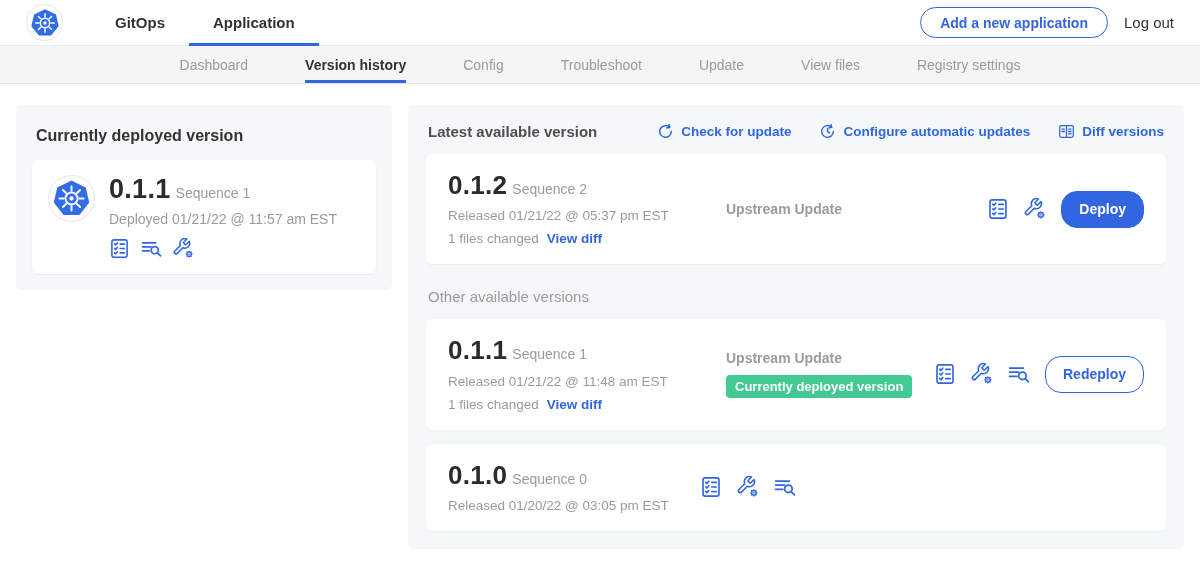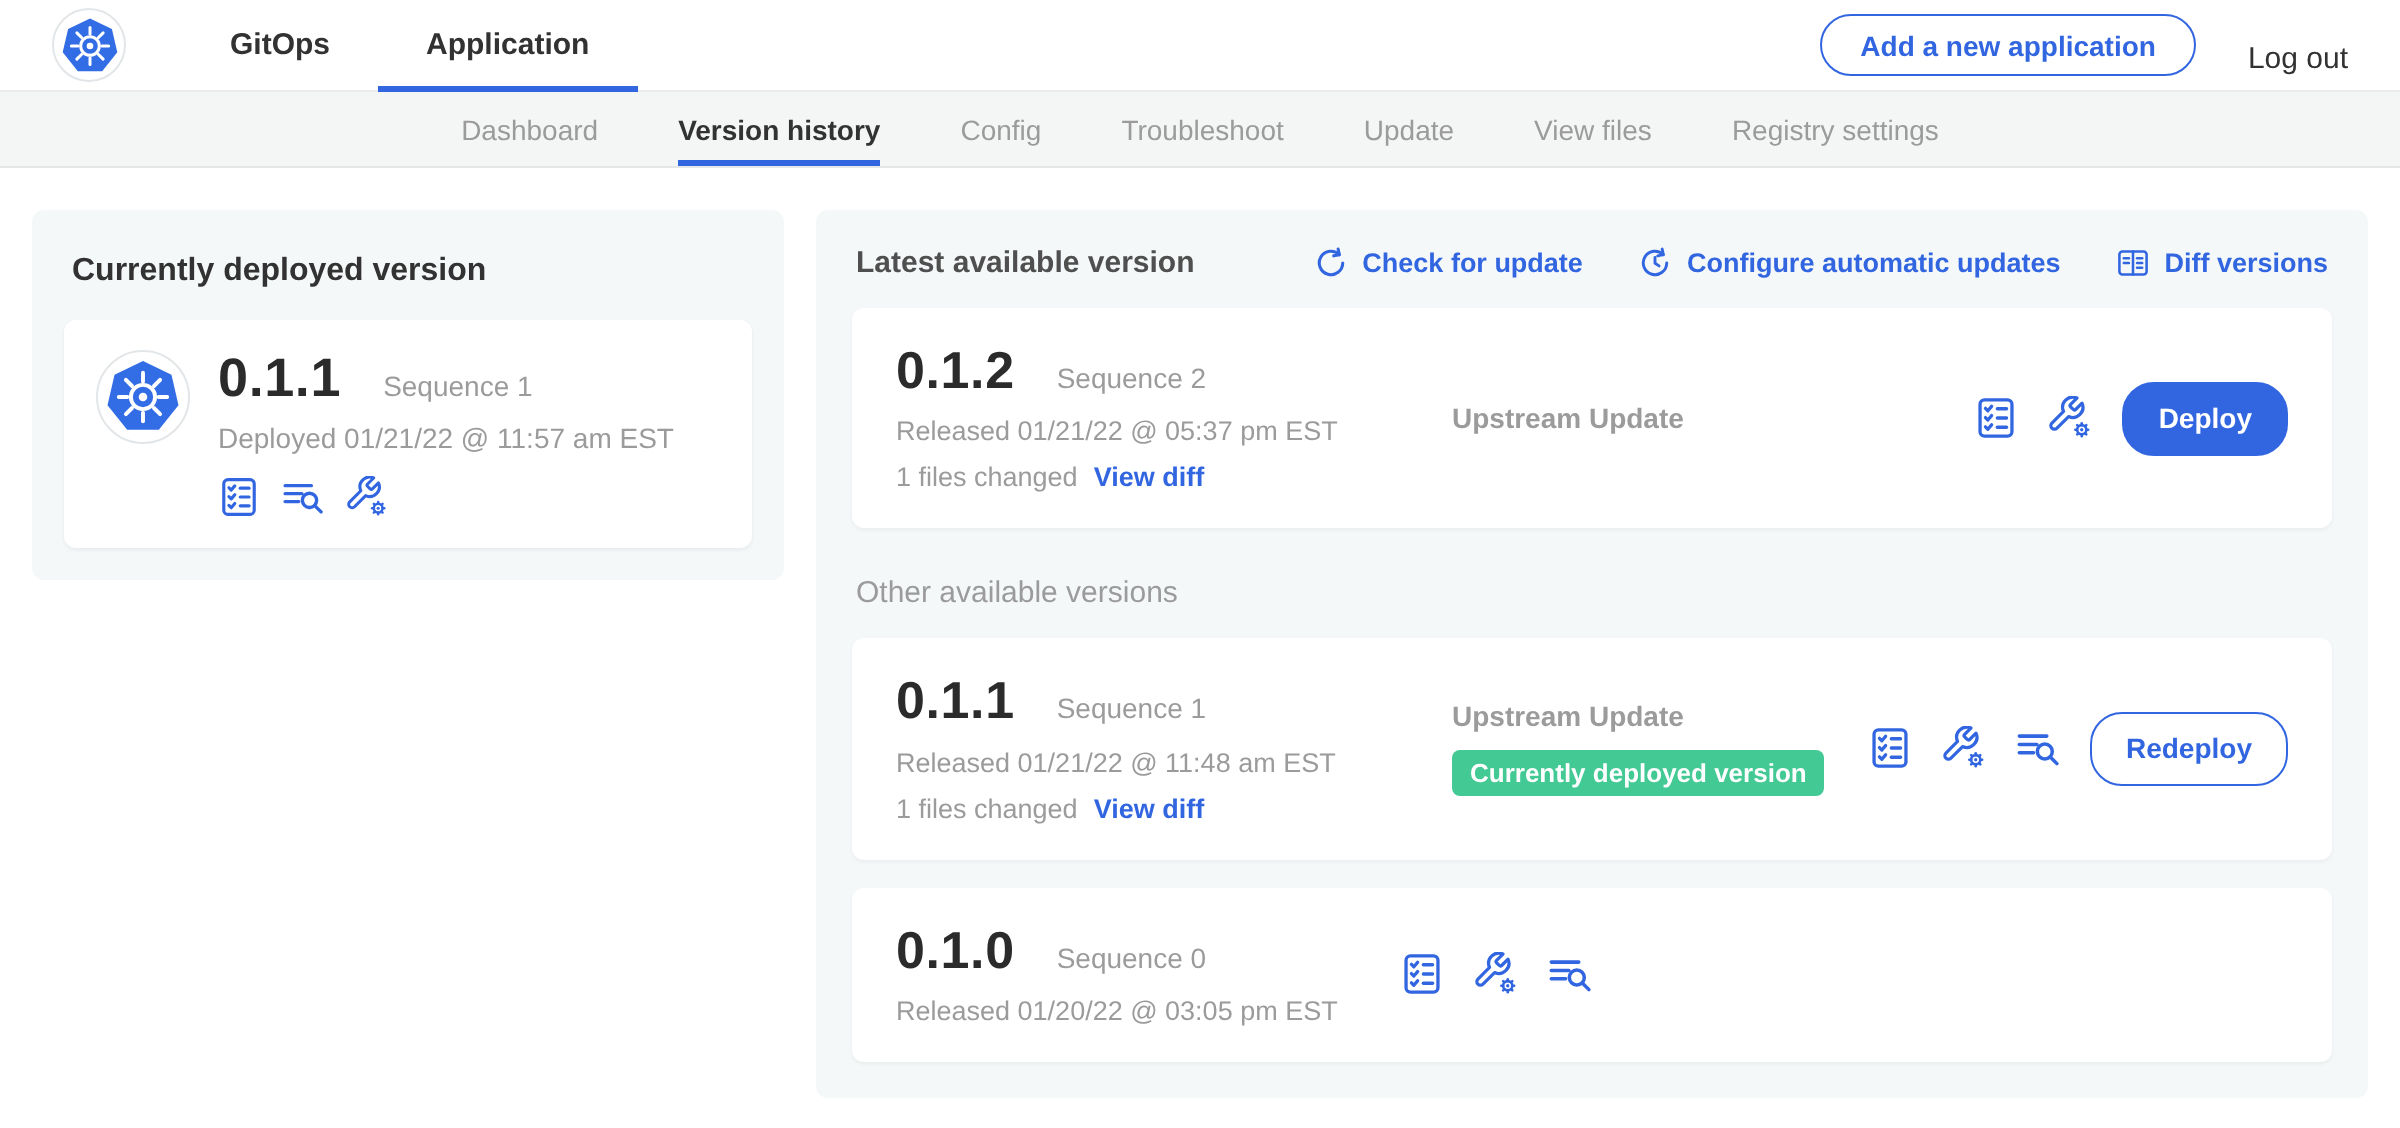--- a/index.html
+++ b/index.html
@@ -16,38 +16,38 @@
     font-family:"Liberation Sans","DejaVu Sans",sans-serif;
     -webkit-font-smoothing:antialiased;
   }
   
   .topbar{height:46px;display:flex;align-items:center;padding:0 26px;border-bottom:1px solid #ebebeb;background:#fff;}
   .avatar{width:37px;height:37px;border-radius:50%;border:1px solid #e3e6e8;background:#fff;display:flex;align-items:center;justify-content:center;flex:none;}
   .avatar svg{width:30px;height:30px;display:block;}
   .main-tabs{display:flex;height:46px;margin-left:28px;}
   .main-tab{display:flex;align-items:center;padding:0 24px;font-size:15px;font-weight:600;color:var(--text-dark);cursor:pointer;border-bottom:3px solid transparent;border-top:3px solid transparent;}
   .main-tab.active{border-bottom-color:var(--accent);}
-  .top-right{margin-left:auto;display:flex;align-items:flex-end;gap:26px;}
+  .top-right{margin-left:auto;display:flex;align-items:center;gap:16px;}
   .pill-btn{height:31px;padding:0 19px;border-radius:17px;border:1px solid var(--accent);background:#fff;color:var(--accent);font-weight:700;font-size:14px;font-family:inherit;cursor:pointer;}
   .logout{font-size:15px;color:var(--text-dark);cursor:pointer;}
   
-  .subnav{height:38px;background:var(--subnav-bg);border-bottom:1px solid #e4e6e7;display:flex;justify-content:center;gap:40px;}
+  .subnav{height:38px;background:var(--subnav-bg);border-bottom:1px solid #e4e6e7;display:flex;justify-content:center;gap:57px;}
   .subtab{display:flex;align-items:center;font-size:14px;color:var(--text-muted);font-weight:500;cursor:pointer;border-bottom:3px solid transparent;border-top:3px solid transparent;}
   .subtab.active{color:var(--text-dark);font-weight:700;border-bottom-color:var(--accent);}
   
   .content{display:flex;align-items:flex-start;gap:16px;padding:21px 16px;}
   .panel{background:var(--panel-bg);border-radius:6px;}
   .deployed-panel{width:376px;padding:16px;flex:none;}
   .panel-title{font-size:16px;font-weight:700;color:var(--text-dark);margin:6px 0 0 4px;}
   .deployed-card{margin-top:15px;background:#fff;border-radius:6px;box-shadow:0 1px 2px rgba(0,0,0,.06);padding:15px 16px;display:flex;gap:14px;}
   .avatar.lg{width:47px;height:47px;}
   .avatar.lg svg{width:39px;height:39px;}
   .ver-row{display:flex;align-items:baseline;gap:5px;}
   .ver{font-size:27px;font-weight:700;color:#2b2b2b;letter-spacing:.3px;line-height:1.05;}
-  .seq{font-size:14px;color:var(--text-muted);font-weight:500;margin-left:16px;}
+  .seq{font-size:14px;color:var(--text-muted);font-weight:500;}
   .muted{font-size:14px;color:var(--text-muted);font-weight:500;margin-top:8px;}
   .icon-row{display:flex;gap:11px;margin-top:11px;align-items:center;}
   .icon-btn{width:21px;height:21px;color:var(--accent);cursor:pointer;flex:none;}
   .icon-btn svg{width:100%;height:100%;display:block;}
   
   .versions-panel{flex:1;padding:14px 18px 18px;}
   .panel-head{display:flex;align-items:center;justify-content:space-between;margin:4px 2px 14px;}
   .panel-head h3{font-size:15px;font-weight:600;color:#4f4f4f;margin:0;}
   .head-links{display:flex;align-items:center;text-align:center;}
   .head-link{display:inline-flex;align-items:center;gap:7px;color:var(--accent);font-size:13.5px;font-weight:700;margin-left:28px;cursor:pointer;}

